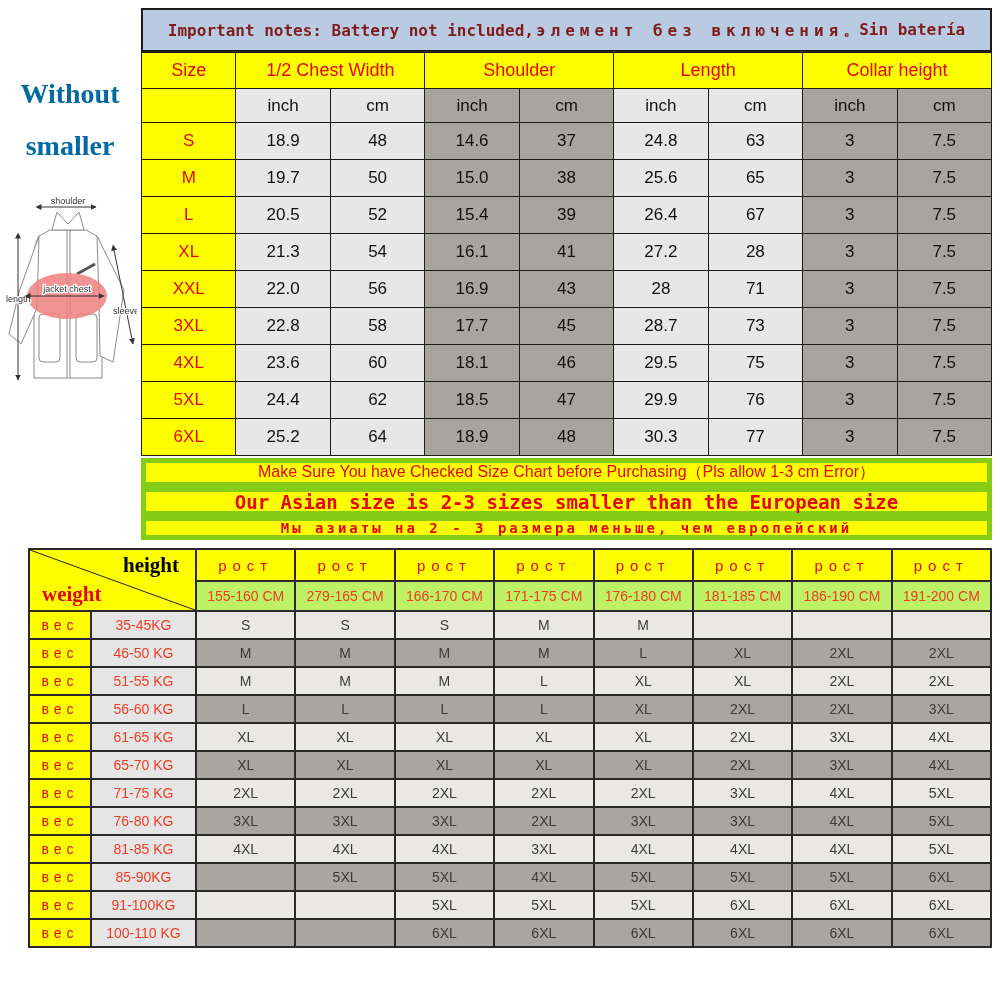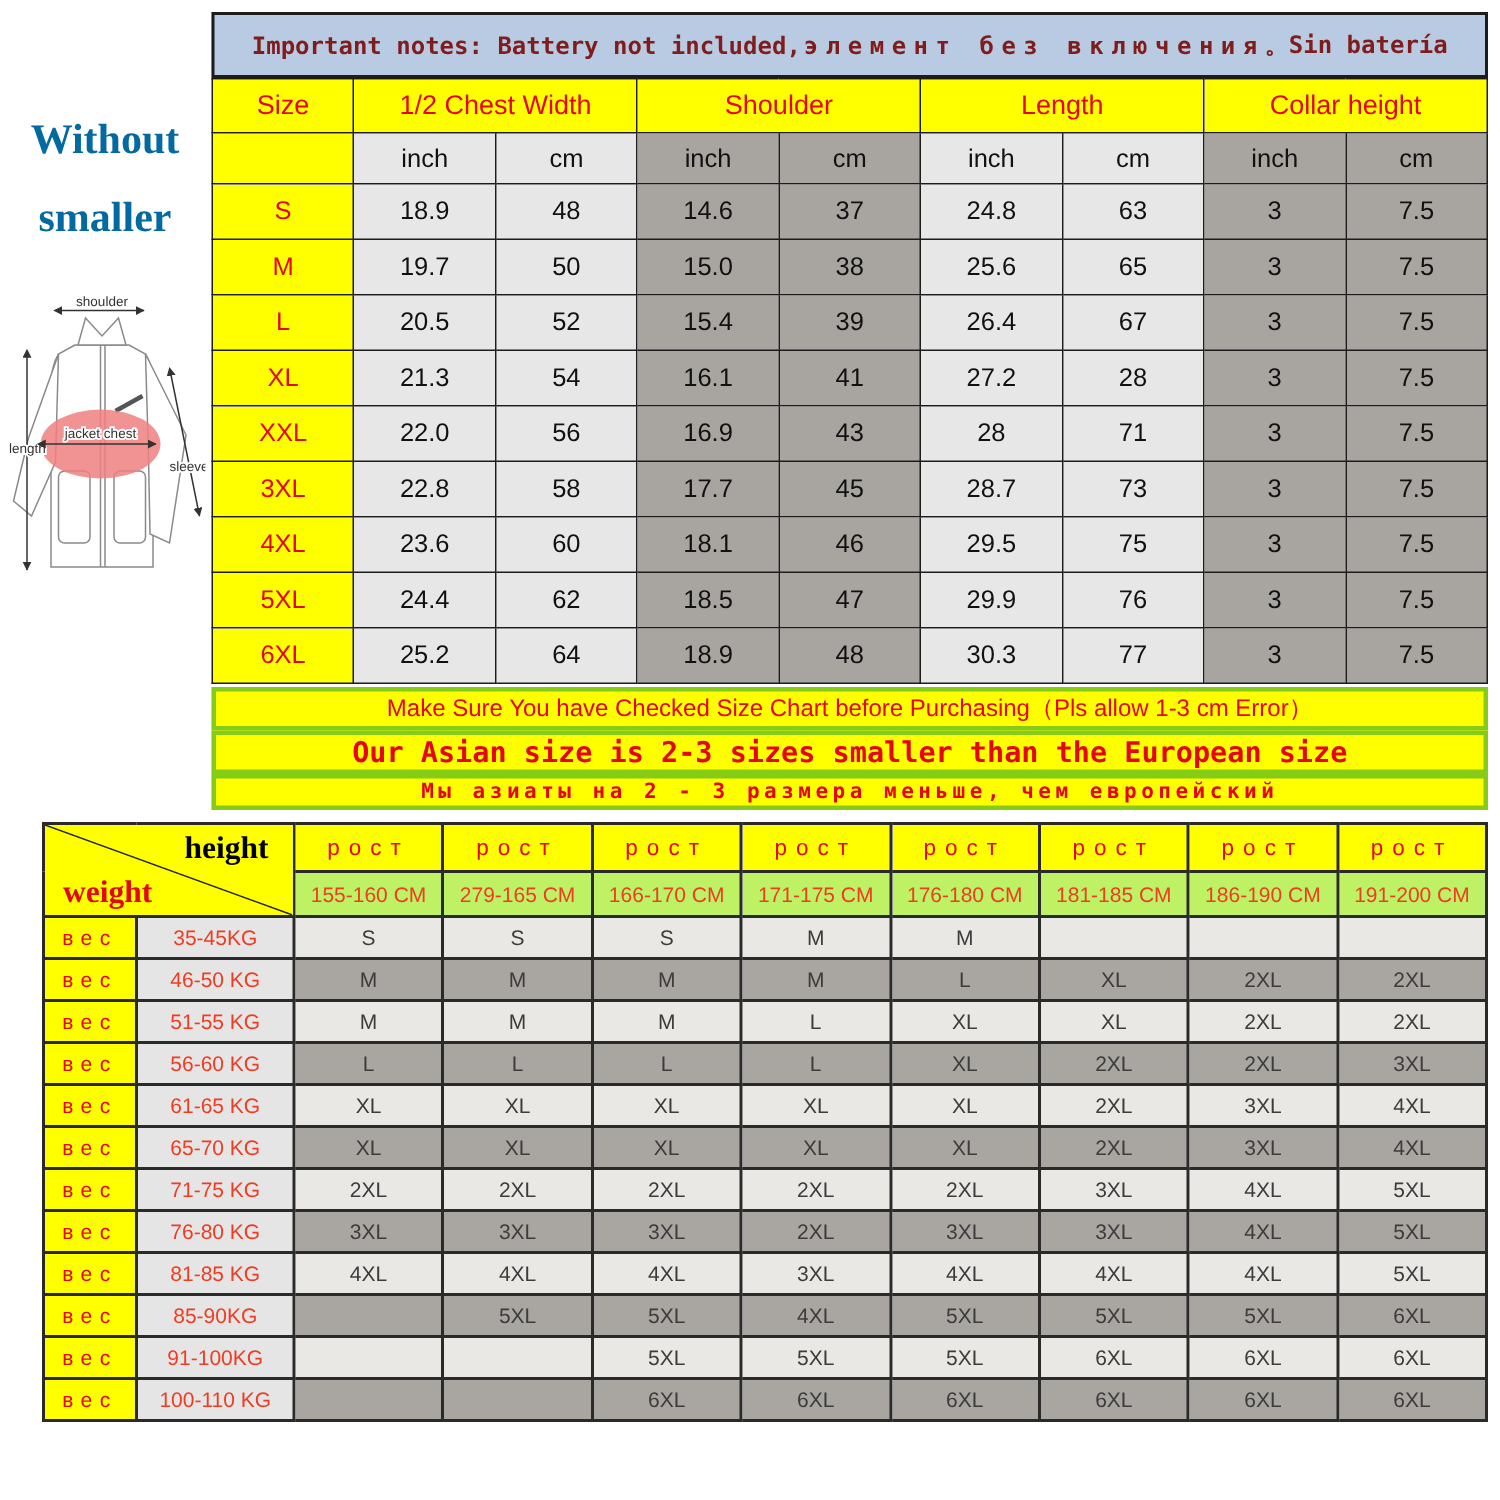--- a/index.html
+++ b/index.html
@@ -28,21 +28,21 @@
   .yel{background:#ffff00;}
   .redtx{color:#e40613;}
   .grp th{font-size:18px;}
   .units th{font-size:17px;color:#111;}
   .size-table tbody th{font-size:17px;}
   .size-table tbody td{font-size:17px;color:#111;}
   .lt{background:#e7e7e7;}
   .dk{background:#a8a4a0;}
 
   
-  .noterow{position:absolute;left:141px;width:851px;background:#ffff00;border:3px solid #84cc16;
+  .noterow{position:absolute;left:141px;width:851px;background:#ffff00;border:5px solid #84cc16;
     box-sizing:border-box;display:flex;align-items:center;justify-content:center;
     color:#e40613;white-space:nowrap;}
   .note1{top:458px;height:29px;font-size:16px;}
   .note2{top:487px;height:29px;font-family:"DejaVu Sans Mono",monospace;font-weight:bold;font-size:19px;}
   .note3{top:516px;height:24px;font-family:"DejaVu Sans Mono",monospace;font-weight:bold;
     font-size:14px;letter-spacing:3px;}
 
   
   .matrix{position:absolute;left:28px;top:548px;width:964px;border-collapse:collapse;table-layout:fixed;}
   .matrix th,.matrix td{border:2px solid #2a2a2a;text-align:center;vertical-align:middle;

